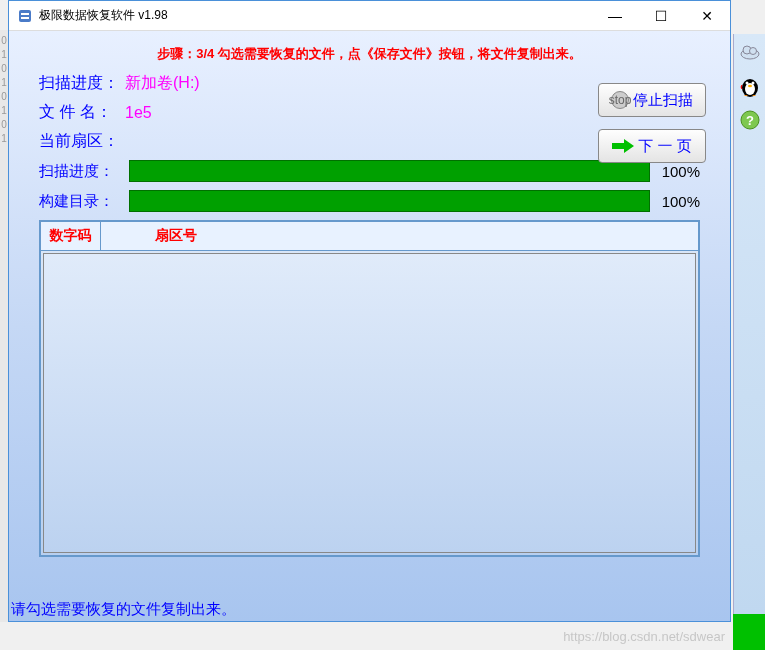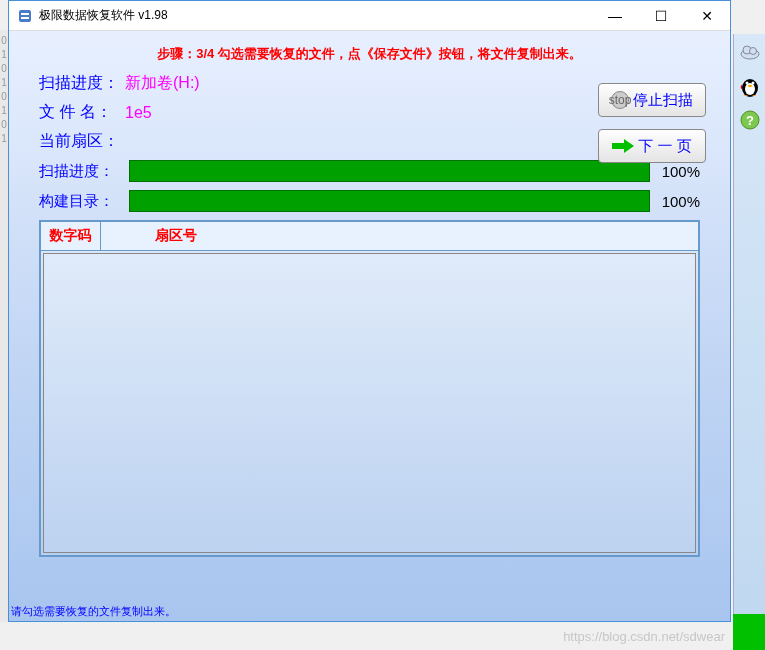--- a/index.html
+++ b/index.html
@@ -35,21 +35,21 @@
 .th1 { width: 60px; }
 .th2 { width: 150px; }
 .th3 { flex: 1; }
 .table-body { height: 300px; background: linear-gradient(to bottom, #e0ebfa, #bcd2f0); border: 1px solid #888; margin: 2px; }
 
 .side-buttons { position: absolute; right: 24px; top: 52px; display: flex; flex-direction: column; gap: 12px; }
 .side-btn { width: 108px; height: 34px; background: linear-gradient(to bottom, #fefefe, #e4e4e4); border: 1px solid #888; border-radius: 4px; display: flex; align-items: center; justify-content: center; font-size: 15px; color: #0000ff; cursor: pointer; gap: 4px; }
 .stop-icon { width: 18px; height: 18px; border-radius: 50%; background: #ccc; border: 1px solid #888; display: flex; align-items: center; justify-content: center; font-size: 12px; color: #666; }
 .arrow-icon { width: 22px; height: 14px; }
 
-.footer-msg { position: absolute; bottom: 2px; left: 2px; font-size: 11px; color: #0000ff; }
+.footer-msg { position: absolute; bottom: 2px; left: 2px; font-size: 15px; color: #0000ff; }
 
 .right-toolbar { position: absolute; right: 0; top: 34px; width: 32px; background: linear-gradient(to bottom, #d8e8f8, #c0d8f0); border-left: 1px solid #aac; padding-top: 6px; display: flex; flex-direction: column; align-items: center; gap: 10px; height: 580px; }
 .tool-icon { width: 24px; height: 24px; display: flex; align-items: center; justify-content: center; cursor: pointer; }
 
 .bottom-right-bar { position: absolute; right: 0; bottom: 0; width: 32px; height: 36px; background: #00c000; }
 
 .watermark { position: absolute; bottom: 6px; right: 40px; font-size: 13px; color: rgba(120,120,120,0.35); }
 .left-edge { position: absolute; left: 0; top: 30px; width: 8px; height: 592px; background: #e8e8e8; font-size: 10px; color: #999; overflow: hidden; line-height: 14px; padding-top: 4px; text-align: center; }
 </style>
 </head>

